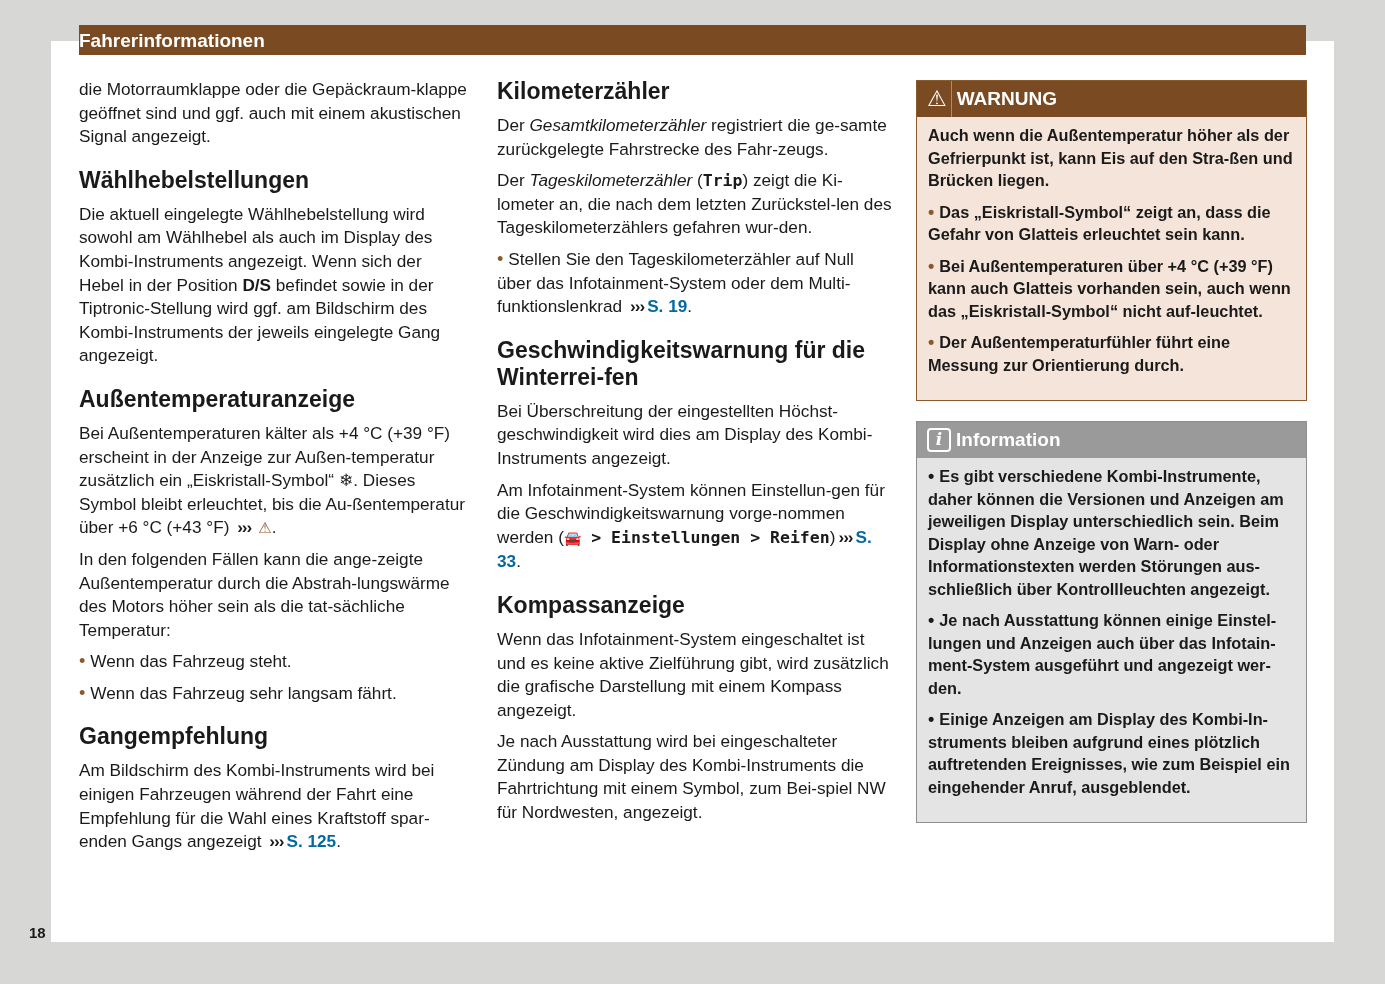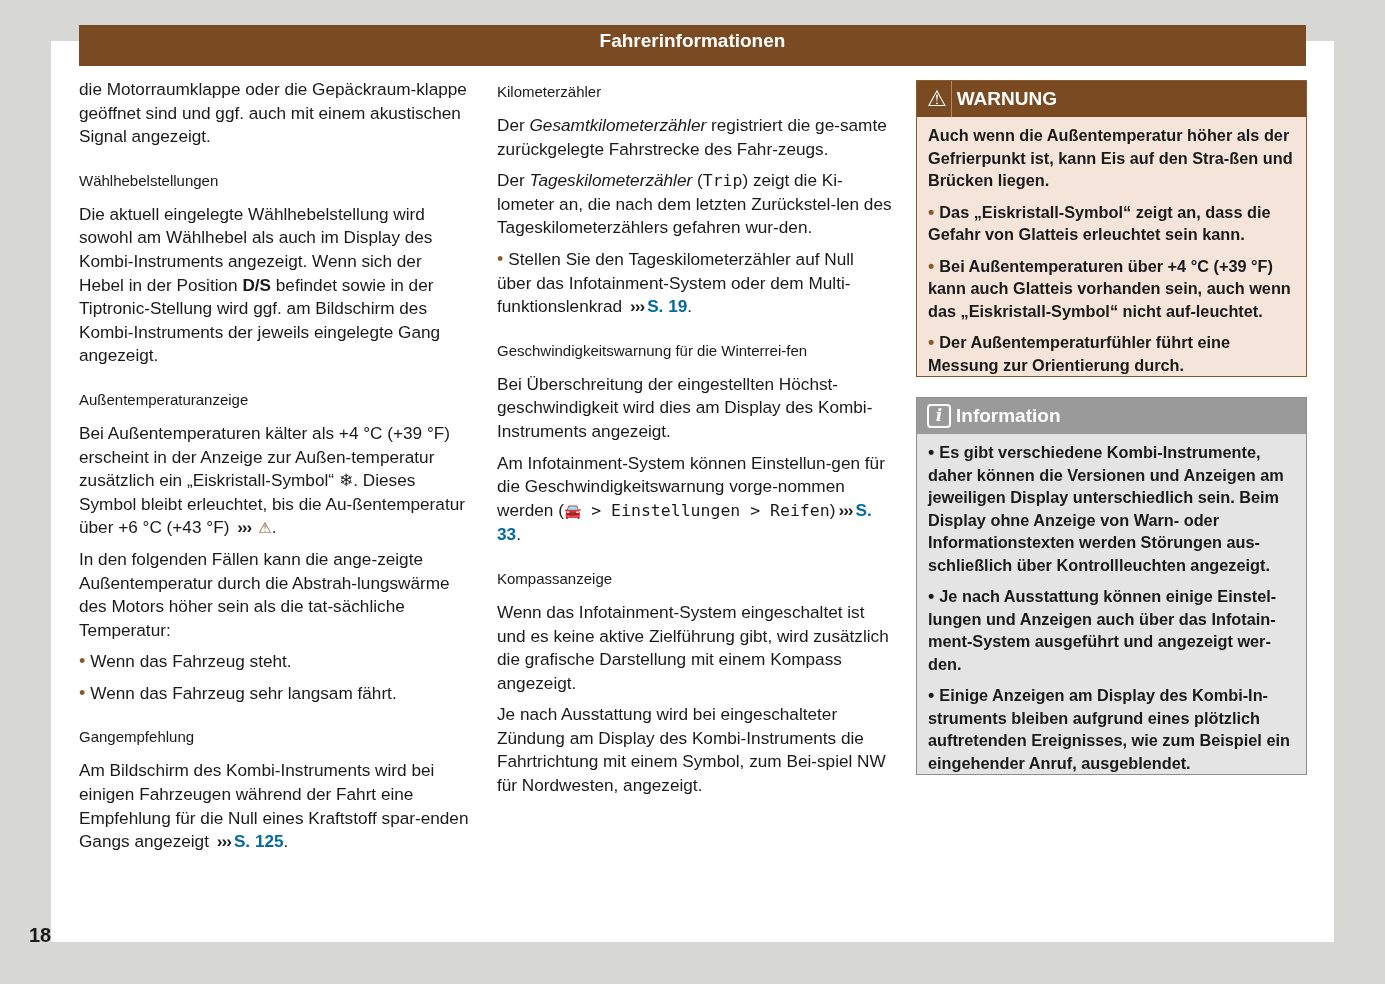--- a/index.html
+++ b/index.html
@@ -8,77 +8,77 @@
     background: #d7d7d5;
     font-family: "Liberation Sans", "DejaVu Sans", sans-serif;
     color: #1a1a1a;
     position: relative;
   }
   .page {
     position: absolute; left: 51px; top: 41px; width: 1283px; height: 901px;
     background: #ffffff;
   }
   .header-bar {
-    position: absolute; left: 79px; top: 25px; width: 1227px; height: 41px;
+    position: absolute; left: 79px; top: 25px; width: 1227px; height: 30px;
     background: #7a4b22;
     color: #ffffff;
     font-weight: bold; font-size: 19px;
-    text-align: center; line-height: 31px;
+    line-height: 31px;
   }
   .col { position: absolute; top: 78px; font-size: 17.2px; line-height: 23.6px; }
   .col1 { left: 79px; width: 392px; }
   .col2 { left: 497px; width: 395px; }
   .col3 { left: 916px; width: 391px; }
   .col p { margin-bottom: 8px; }
-  .col h3 { font-size: 15px; font-weight: normal; margin-top: 18px; margin-bottom: 9px; line-height: 27px; }
+  .col h3 { font-size: 23px; font-weight: bold; margin-top: 18px; margin-bottom: 9px; line-height: 27px; }
   .col h3.first { margin-top: 0; }
   .bullet::before { content: "\2022"; color: #8a5a2b; margin-right: 5px; font-size: 18px; }
-  .mono { font-family: "DejaVu Sans Mono", "Liberation Mono", monospace; font-weight: normal; font-size: 16.5px; }
+  .mono { font-family: "DejaVu Sans Mono", "Liberation Mono", monospace; font-weight: bold; font-size: 16.5px; }
   .pref { font-weight: bold; color: #0369a1; }
   .arrows { font-weight: bold; margin: 0 3px; letter-spacing: -1px; }
   .warn-inline { color: #8a5a2b; font-size: 15px; margin-left: 4px; }
   .box { border: 1px solid; margin-bottom: 20px; }
   .box-warn { border-color: #8a5a2b; background: #f4e4d9; }
   .box-info { border-color: #8e8e8e; background: #e4e4e4; }
   .box-head {
     height: 36px; color: #fff; font-weight: bold; font-size: 19px;
     display: flex; align-items: center; padding-left: 10px;
   }
   .box-warn .box-head { background: #7a4b22; }
   .box-info .box-head { background: #9a9a9a; }
   .box-head .ico { display: inline-flex; align-items: center; justify-content: center; margin-right: 5px; }
   .warn-ico { border-right: 1px solid #b8895f; padding-right: 4px; height: 36px; }
   .info-ico { width: 24px; height: 24px; border: 2px solid #fff; border-radius: 4px; font-family: "DejaVu Serif", serif; font-style: italic; font-size: 17px; }
-  .box-body { padding: 7px 11px 0 11px; font-weight: bold; font-size: 16.3px; line-height: 22.5px; }
+  .box-body { padding: 7px 11px 24px 11px; font-weight: bold; font-size: 16.3px; line-height: 22.5px; }
   .box-body p { margin-bottom: 9px; }
   .box-body p:last-child { margin-bottom: 0; }
   .box-body .bullet::before { color: #1a1a1a; }
   .box-warn .box-body .bullet::before { color: #8a5a2b; }
-  .page-num { position: absolute; left: 29px; top: 924px; font-weight: bold; font-size: 20px; }
+  .page-num { position: absolute; left: 29px; top: 924px; font-weight: bold; font-size: 15px; }
 </style>
 </head>
 <body>
 
 <div class="page"></div>
 <div class="header-bar">Fahrerinformationen</div>
 
 <div class="col col1">
   <p>die Motorraumklappe oder die Gepäckraum-klappe geöffnet sind und ggf. auch mit einem akustischen Signal angezeigt.</p>
 
   <h3>Wählhebelstellungen</h3>
   <p><span>Die aktuell eingelegte Wählhebelstellung wird sowohl am Wählhebel als auch im Display des Kombi-Instruments angezeigt. Wenn sich der Hebel in der Position </span><b>D/S</b><span> befindet sowie in der Tiptronic-Stellung wird ggf. am Bildschirm des Kombi-Instruments der jeweils eingelegte Gang angezeigt.</span></p>
 
   <h3>Außentemperaturanzeige</h3>
   <p><span>Bei Außentemperaturen kälter als +4 °C (+39 °F) erscheint in der Anzeige zur Außen-temperatur zusätzlich ein „Eiskristall-Symbol“ </span><span>❄</span><span>. Dieses Symbol bleibt erleuchtet, bis die Au-ßentemperatur über +6 °C (+43 °F) </span><span class="arrows">›››</span><span class="warn-inline">⚠</span><span>.</span></p>
   <p>In den folgenden Fällen kann die ange-zeigte Außentemperatur durch die Abstrah-lungswärme des Motors höher sein als die tat-sächliche Temperatur:</p>
   <p class="bullet">Wenn das Fahrzeug steht.</p>
   <p class="bullet">Wenn das Fahrzeug sehr langsam fährt.</p>
 
   <h3>Gangempfehlung</h3>
-  <p><span>Am Bildschirm des Kombi-Instruments wird bei einigen Fahrzeugen während der Fahrt eine Empfehlung für die Null eines Kraftstoff spar-enden Gangs angezeigt </span><span class="arrows">›››</span><span class="pref">S. 125</span><span>.</span></p>
+  <p><span>Am Bildschirm des Kombi-Instruments wird bei einigen Fahrzeugen während der Fahrt eine Empfehlung für die Wahl eines Kraftstoff spar-enden Gangs angezeigt </span><span class="arrows">›››</span><span class="pref">S. 125</span><span>.</span></p>
 </div>
 
 <div class="col col2">
   <h3 class="first">Kilometerzähler</h3>
   <p><span>Der </span><i>Gesamtkilometerzähler</i><span> registriert die ge-samte zurückgelegte Fahrstrecke des Fahr-zeugs.</span></p>
   <p><span>Der </span><i>Tageskilometerzähler</i><span> (</span><span class="mono">Trip</span><span>) zeigt die Ki-lometer an, die nach dem letzten Zurückstel-len des Tageskilometerzählers gefahren wur-den.</span></p>
   <p class="bullet"><span>Stellen Sie den Tageskilometerzähler auf Null über das Infotainment-System oder dem Multi-funktionslenkrad </span><span class="arrows">›››</span><span class="pref">S. 19</span><span>.</span></p>
 
   <h3>Geschwindigkeitswarnung für die Winterrei-fen</h3>
   <p>Bei Überschreitung der eingestellten Höchst-geschwindigkeit wird dies am Display des Kombi-Instruments angezeigt.</p>

